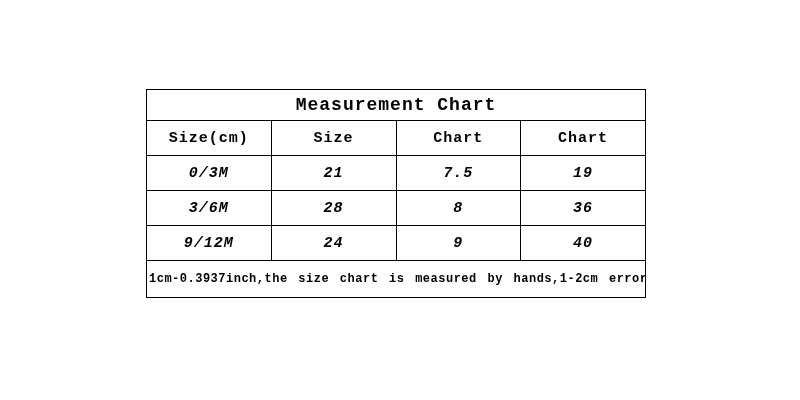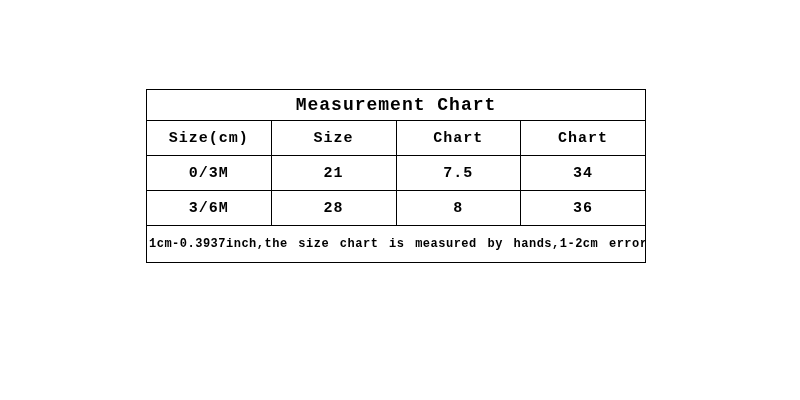--- a/index.html
+++ b/index.html
@@ -41,20 +41,21 @@
   }
   tr.header-row th {
     height: 34px;
     font-size: 15px;
     letter-spacing: 1px;
   }
   tr.data-row td {
     height: 34px;
     font-size: 15px;
     letter-spacing: 1px;
+    font-style: italic;
   }
   tr.note-row td {
     height: 36px;
     font-size: 12px;
     text-align: left;
     padding-left: 2px;
     letter-spacing: 0.5px;
     word-spacing: 3px;
   }
   .col { width: 25%; }
@@ -77,26 +78,32 @@
       <tr class="header-row">
         <th>Size(cm)</th>
         <th>Size</th>
         <th>Chart</th>
         <th>Chart</th>
       </tr>
       <tr class="data-row">
         <td>0/3M</td>
         <td>21</td>
         <td>7.5</td>
-        <td>34</td>
+        <td>19</td>
       </tr>
       <tr class="data-row">
         <td>3/6M</td>
         <td>28</td>
         <td>8</td>
         <td>36</td>
+      </tr>
+      <tr class="data-row">
+        <td>9/12M</td>
+        <td>24</td>
+        <td>9</td>
+        <td>40</td>
       </tr>
       <tr class="note-row">
         <td colspan="4">1cm-0.3937inch,the size chart is measured by hands,1-2cm errors is allo</td>
       </tr>
     </tbody>
   </table>
 </div>
 
 </body></html>

